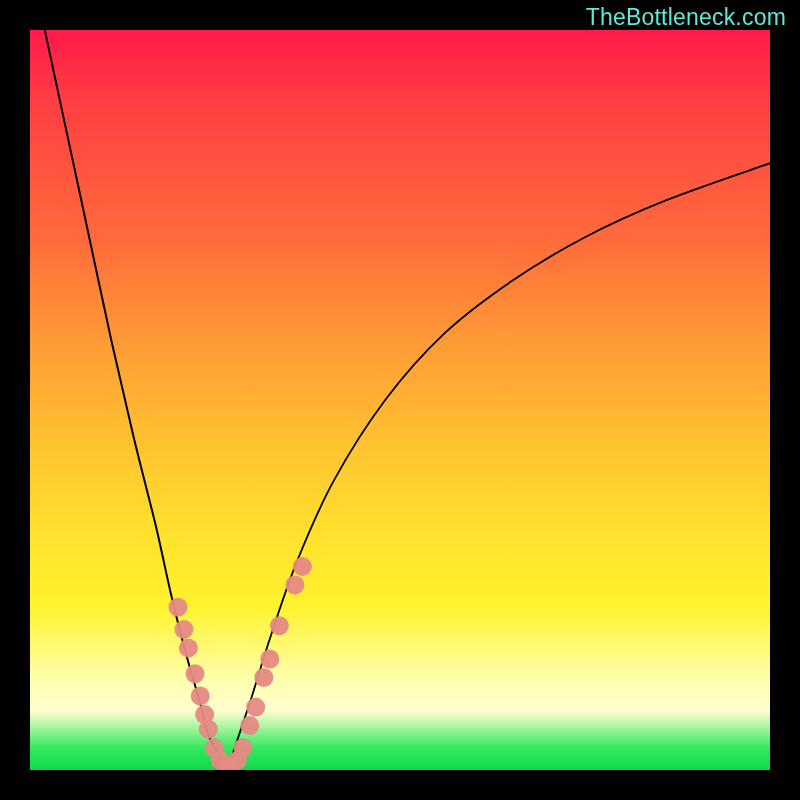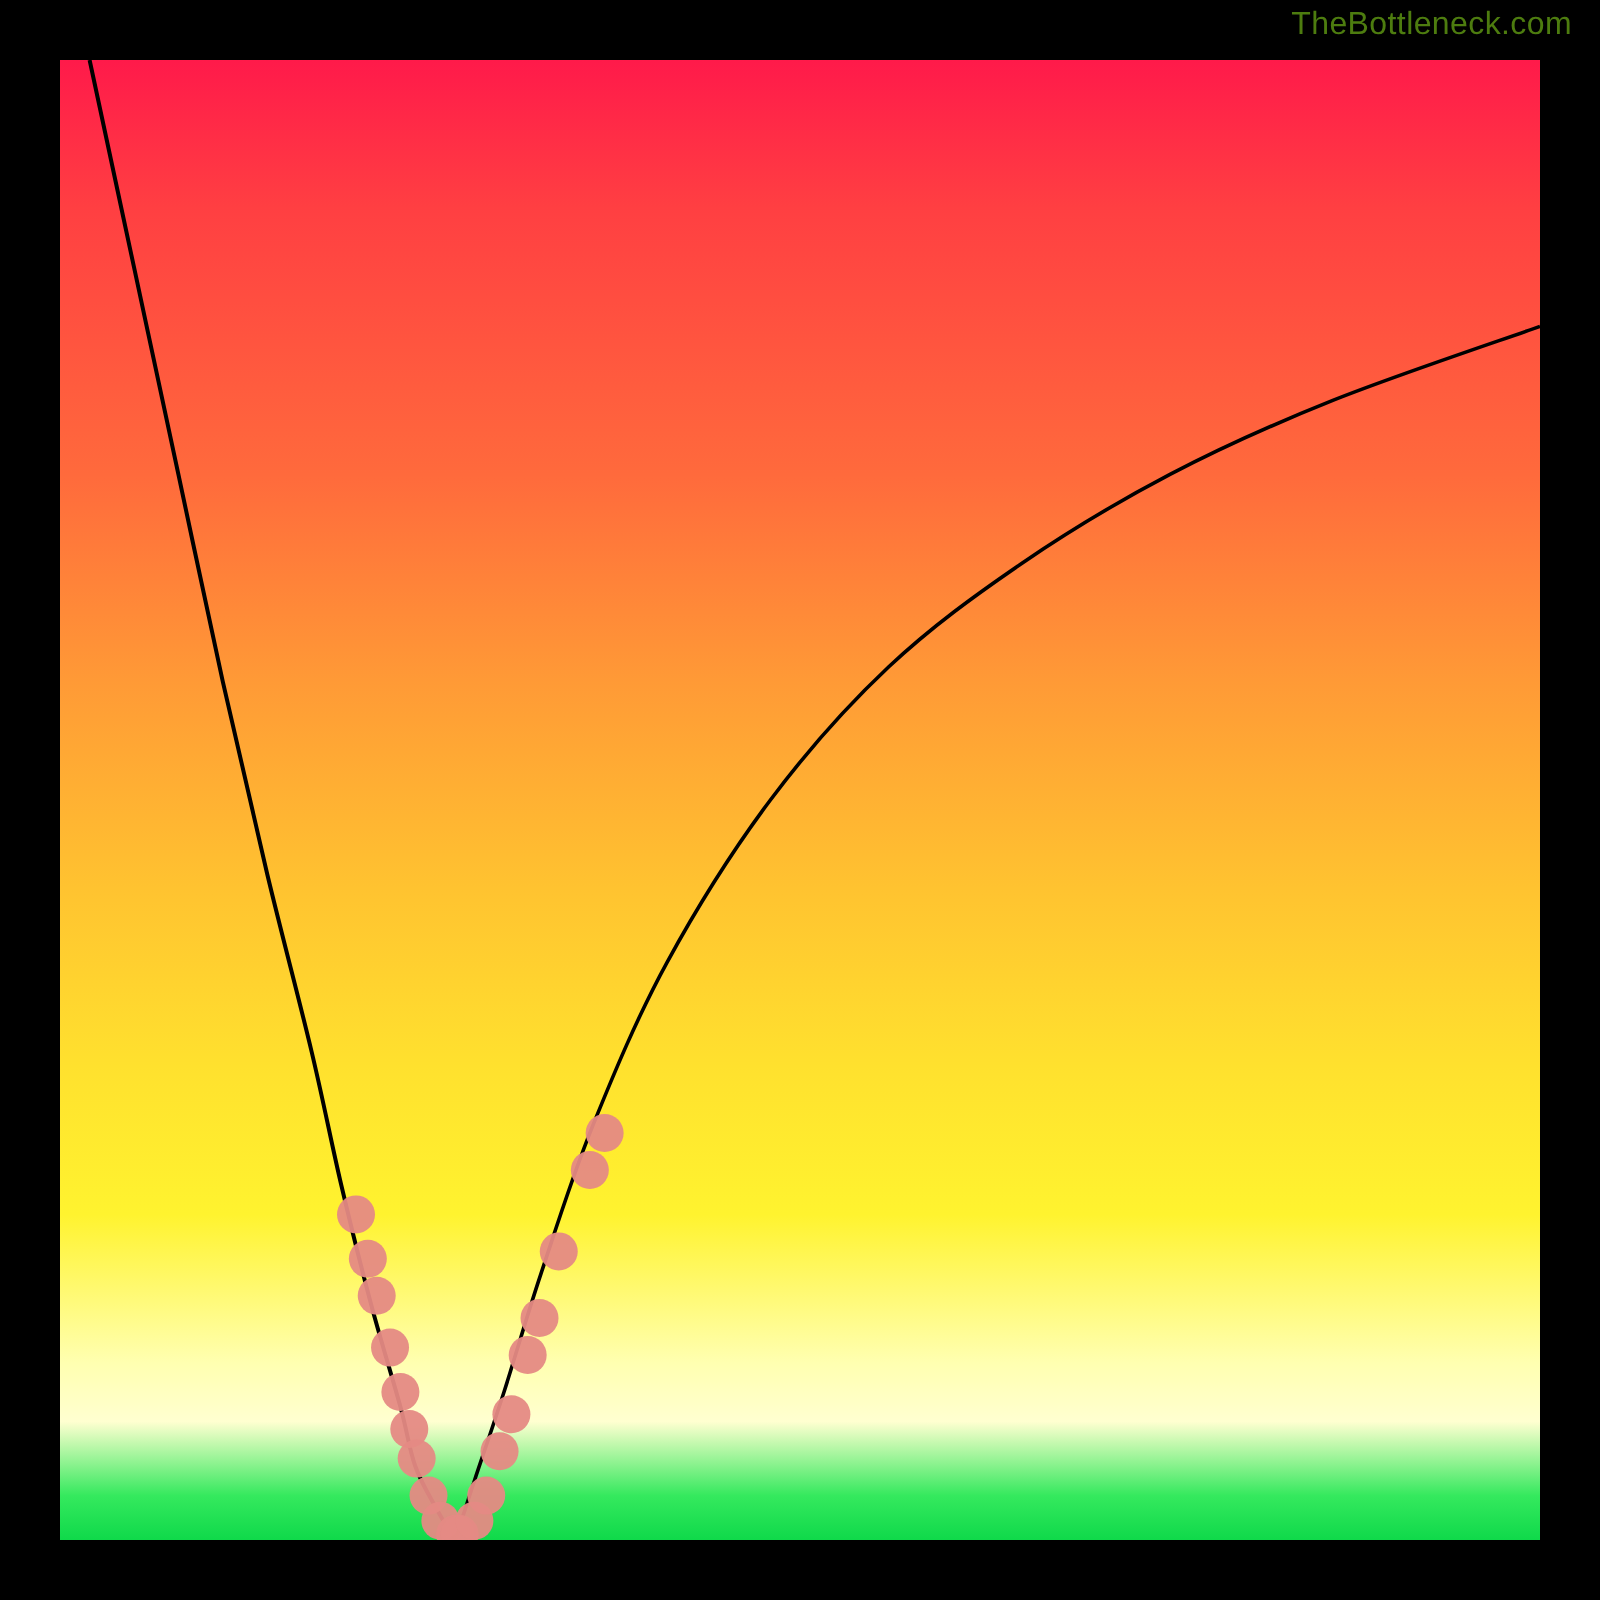--- a/index.html
+++ b/index.html
@@ -36,22 +36,22 @@
       #fff32f 78%,
       #ffffb0 88%,
       #ffffd0 92%,
       #35e95e 97%,
       #0fd94a 100%);
   }
   .watermark {
     position: absolute;
     top: 4px;
     right: 14px;
-    color: #4d7c0f;
-    font-size: 16px;
+    color: #5eead4;
+    font-size: 23px;
     font-weight: 500;
     letter-spacing: 0.2px;
     user-select: none;
   }
   svg.curve {
     position: absolute;
     top: 0;
     left: 0;
     width: 740px;
     height: 740px;

